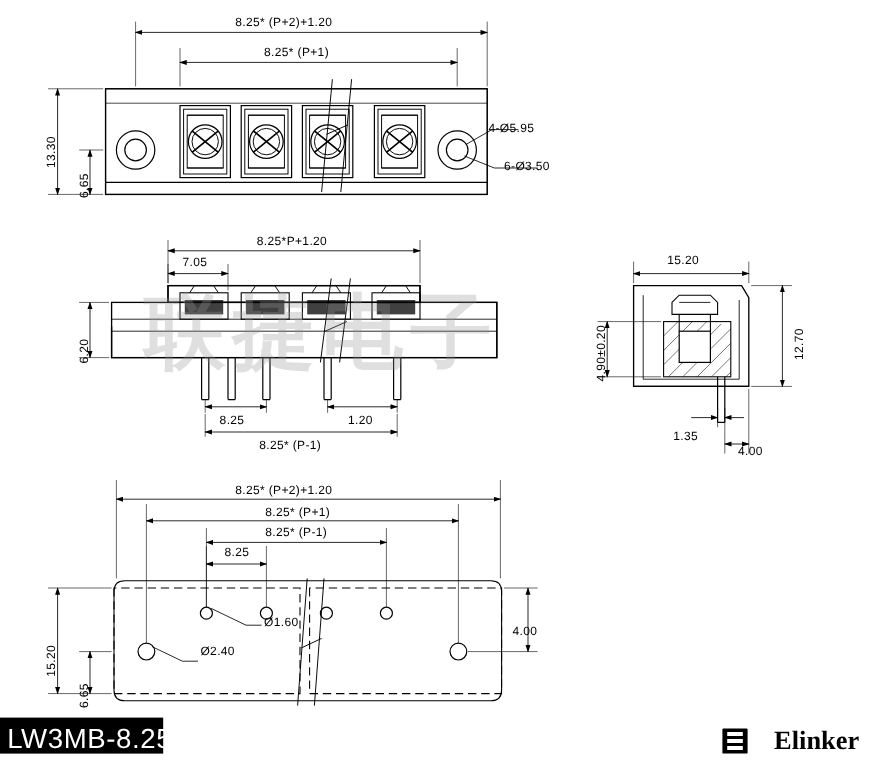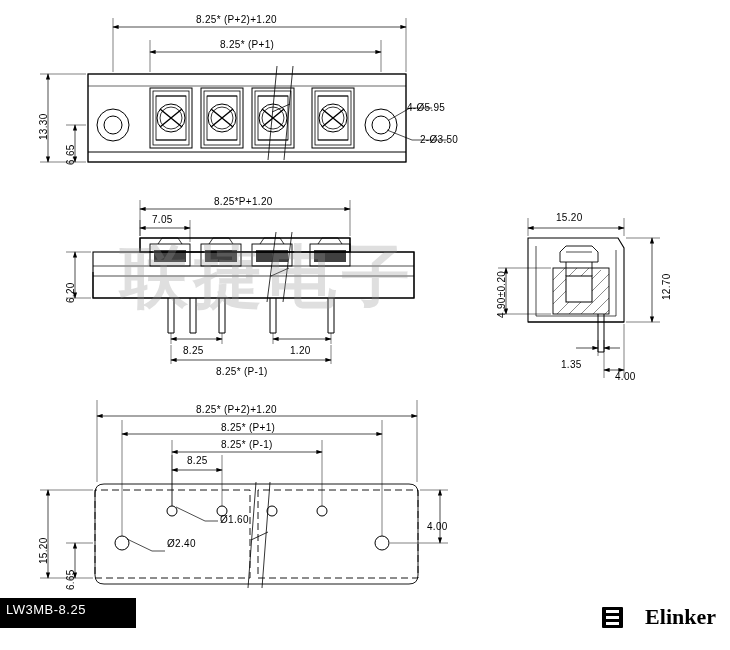--- a/index.html
+++ b/index.html
@@ -35,21 +35,21 @@
     pointer-events:none;
     white-space:nowrap;
   }
   #partbar{
     position:absolute;left:0;top:598px;width:136px;height:30px;
     background:#000;
   }
   #partno{
     position:absolute;left:6px;top:602px;
     font-family:"Liberation Sans", sans-serif;
-    font-size:13px;color:#fff;letter-spacing:0.5px;
+    font-size:23px;color:#fff;letter-spacing:0.5px;
   }
   #logo{
     position:absolute;right:14px;top:604px;
     display:flex;align-items:center;gap:22px;
   }
   #logo .mark{
     width:21px;height:21px;background:#000;position:relative;border-radius:1px;
   }
   #logo .mark:after{
     content:"";position:absolute;left:4px;top:3px;width:13px;height:15px;
@@ -284,21 +284,21 @@
   </g>
 </svg>
 
 <div class="wm">联捷电子</div>
 
 <div class="dim" style="left:196px;top:14px">8.25* (P+2)+1.20</div>
 <div class="dim" style="left:220px;top:39px">8.25* (P+1)</div>
 <div class="dim vert" style="left:38px;top:140px">13.30</div>
 <div class="dim vert" style="left:65px;top:165px">6.65</div>
 <div class="dim" style="left:407px;top:102px">4-Ø5.95</div>
-<div class="dim" style="left:420px;top:134px">2-Ø3.50</div>
+<div class="dim" style="left:420px;top:134px">6-Ø3.50</div>
 
 <div class="dim" style="left:214px;top:196px">8.25*P+1.20</div>
 <div class="dim" style="left:152px;top:214px">7.05</div>
 <div class="dim vert" style="left:65px;top:303px">6.20</div>
 <div class="dim" style="left:183px;top:345px">8.25</div>
 <div class="dim" style="left:290px;top:345px">1.20</div>
 <div class="dim" style="left:216px;top:366px">8.25* (P-1)</div>
 
 <div class="dim" style="left:556px;top:212px">15.20</div>
 <div class="dim vert" style="left:661px;top:300px">12.70</div>

